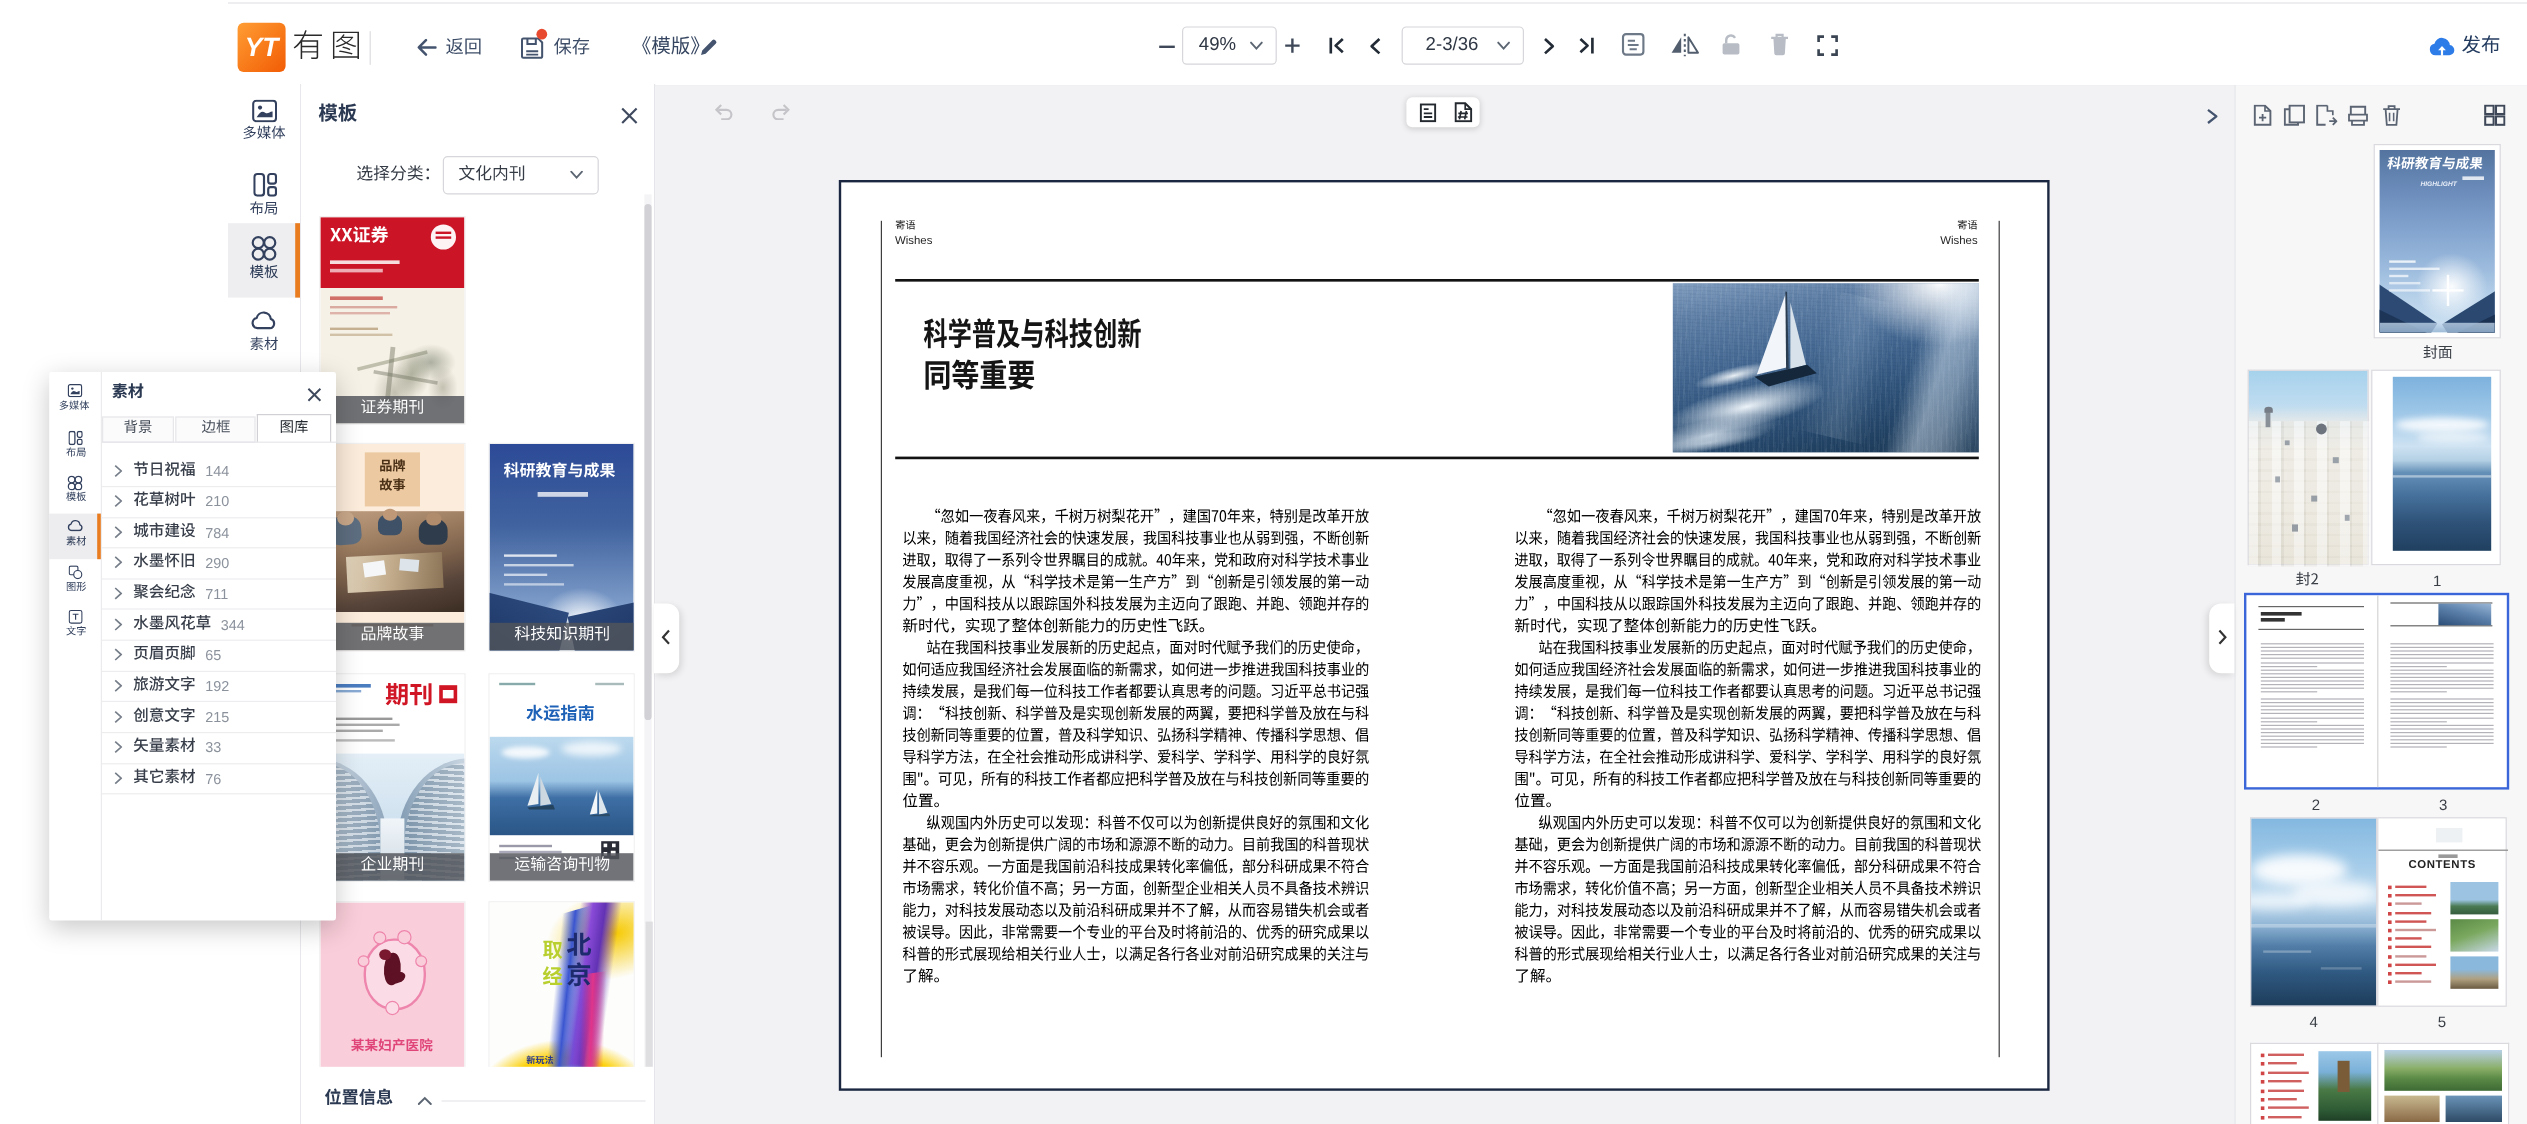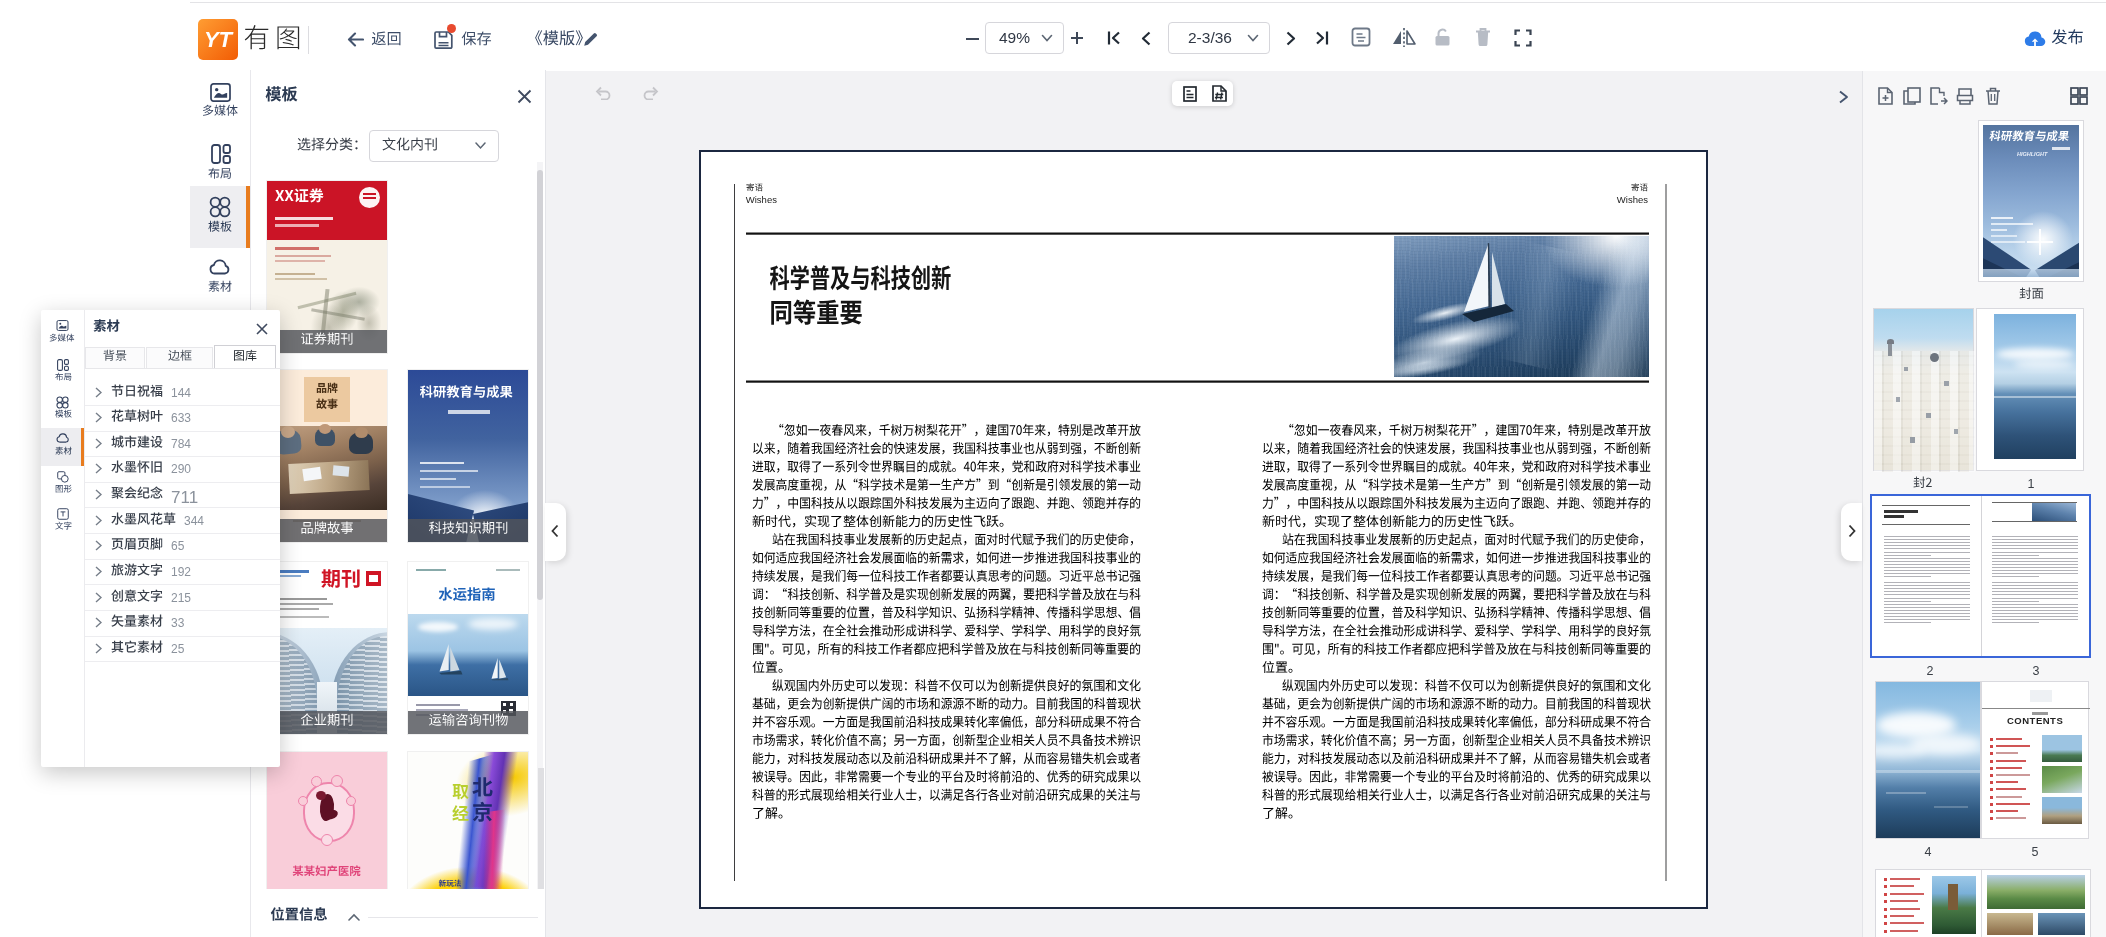--- a/index.html
+++ b/index.html
@@ -1740,21 +1740,21 @@
     <div class="abs" style="left:171.0px;top:385.5px;font-size:12px;color:#8b929c;">144</div>
     <div class="abs" style="left:85px;top:404.84999999999997px;width:195px;height:1px;background:#ededf0;"></div>
     <svg class="abs" style="left:95px;top:412.15px" width="7" height="11" viewBox="0 0 7 11">
       <path d="M1 1l5 4.5L1 10" stroke="#767e89" stroke-width="1.4" fill="none"></path>
     </svg>
     <div style="position:absolute;left:111px;top:410.15px;">
       <svg width="52" height="14" viewBox="0 -104 520 136" style="display:block;overflow:visible">
         <path d="M110-64c-8 7-18 13-30 20v-28h-13v34c-6 3-13 6-20 9c2 2 4 7 5 9l15-6v16c0 15 4 19 19 19c3 0 19 0 22 0c13 0 16-6 18-27c-4 0-9-3-12-5c-1 17-2 20-7 20c-4 0-17 0-20 0c-6 0-7-1-7-6v-23c14-7 28-14 39-22zM39-73c-8 15-20 30-33 39c3 2 8 6 10 9c4-3 8-7 11-11v47h13v-62c4-6 8-12 11-19zM80-110v12h-30v-12h-12v12h-30v12h30v11h12v-11h30v11h13v-11h29v-12h-29v-12zM163-50h63v9h-63zM163-69h63v9h-63zM151-79v48h37v10h-51v12h51v20h13v-20h52v-12h-52v-10h38v-48zM138-101v11h28v9h12v-9h33v9h12v-9h30v-11h-30v-9h-12v9h-33v-9h-12v9zM341-56c5 9 11 21 13 29l10-5c-3-7-9-19-14-28zM303-67c5 8 10 17 15 26c-4 16-11 29-19 37c3 2 7 6 8 9c8-9 14-20 19-33c3 6 6 12 8 17l9-7c-3-7-8-15-13-24c4-15 7-32 9-50l-7-2h-2h-24v11h21c-1 10-3 19-5 28l-11-18zM364-109v27h-24v11h24v67c0 2 0 3-2 3c-2 0-9 0-15 0c1 3 3 8 3 11c10 0 16 0 20-2c4-2 6-5 6-12v-67h9v-11h-9v-27zM280-110v27h-14v11h14c-3 17-10 37-17 49c2 2 5 7 6 10c4-6 8-15 11-25v49h11v-62c3 7 6 14 7 19l7-10c-2-4-11-21-14-26v-4h11v-11h-11v-27zM399-96v84h12v-10h29v-32h30v65h13v-65h33v-12h-33v-41h-13v41h-30v-30zM411-85h17v51h-17z" fill="#383f4a"></path>
       </svg>
     </div>
-    <div class="abs" style="left:171.0px;top:411.15px;font-size:12px;color:#8b929c;">633</div>
+    <div class="abs" style="left:171.0px;top:411.15px;font-size:12px;color:#8b929c;">210</div>
     <div class="abs" style="left:85px;top:430.49999999999994px;width:195px;height:1px;background:#ededf0;"></div>
     <svg class="abs" style="left:95px;top:437.79999999999995px" width="7" height="11" viewBox="0 0 7 11">
       <path d="M1 1l5 4.5L1 10" stroke="#767e89" stroke-width="1.4" fill="none"></path>
     </svg>
     <div style="position:absolute;left:111px;top:435.79999999999995px;">
       <svg width="52" height="14" viewBox="0 -104 520 136" style="display:block;overflow:visible">
         <path d="M112-66c-3 11-6 21-10 30c-2-12-3-27-4-43h26v-12h-9l7-4c-3-4-9-10-14-15l-9 6c5 4 10 9 13 13h-14c0-6 0-12 0-19h-12v19h-39v42c0 9-1 19-3 28l-2-10l-11 4v-40h11v-11h-11v-30h-12v30h-13v11h13v44c-5 2-10 4-14 5l4 12c10-4 23-9 35-14c-2 8-5 17-11 24c2 1 7 5 9 7c14-16 16-41 16-60v-4h14c0 22-1 29-2 31c-1 1-2 2-3 2c-2 0-6 0-9-1c1 3 2 7 2 10c5 1 9 0 12 0c3 0 5-1 7-4c2-3 3-14 3-44c0-1 0-4 0-4h-24v-16h29c0 22 2 42 6 58c-7 9-15 17-26 23c3 2 7 7 9 9c8-5 15-12 20-19c4 11 10 17 17 17c9 0 12-5 14-25c-3-1-7-4-9-7c0 15-2 21-4 21c-4 0-7-6-9-17c8-13 14-28 18-45zM183-107c2 5 5 11 7 16h-54v12h52v16h-40v59h12v-47h28v62h13v-62h29v33c0 2 0 2-2 2c-3 1-10 1-18 0c2 4 3 9 4 12c11 0 18 0 23-2c5-2 6-5 6-12v-45h-42v-16h53v-12h-49c-2-5-7-14-10-20zM311-99v9h23v8h-31v10h31v8h-24v10h24v8h-25v9h25v9h-30v10h30v11h12v-11h36v-10h-36v-9h31v-9h-31v-8h29v-18h8v-10h-8v-17h-29v-11h-12v11zM346-72h18v8h-18zM346-82v-8h18v8zM272-49c0-2 4-4 6-5h14c-1 10-4 19-6 27c-3-5-6-11-8-18l-9 3c3 11 7 19 12 26c-5 8-10 14-17 19c3 1 7 6 9 8c6-5 11-11 16-18c13 12 32 15 55 15h37c1-3 3-9 5-11c-8 0-36 0-42 0c-21 0-38-3-50-14c5-13 8-28 10-47l-7-1h-2h-8c6-10 12-22 18-34l-8-5l-4 2h-25v11h21c-5 11-11 21-13 24c-3 4-6 7-9 8c2 3 4 7 5 10zM405-100c7 6 16 15 20 21l8-9c-4-6-13-14-20-20zM395-69v12h17v43c0 6-4 10-6 12c2 3 5 8 6 11c2-3 6-6 30-25c-2-2-4-7-5-10l-13 10v-53zM453-105v14c0 9-3 19-20 27c3 2 7 7 8 9c19-9 23-23 23-36v-3h21v18c0 11 2 16 13 16c1 0 7 0 9 0c2 0 5 0 7-1c0-3-1-7-1-11c-2 1-4 1-6 1c-2 0-7 0-8 0c-2 0-3-1-3-5v-29zM492-41c-4 9-10 16-18 23c-8-7-14-14-18-23zM440-53v12h8l-4 1c5 11 12 20 20 28c-9 6-20 10-31 12c2 3 4 8 5 11c13-3 25-8 36-15c10 7 21 12 34 15c2-3 5-8 8-11c-12-2-23-6-32-12c11-9 19-22 24-38l-8-3h-2z" fill="#383f4a"></path>
       </svg>
     </div>
     <div class="abs" style="left:171.0px;top:436.79999999999995px;font-size:12px;color:#8b929c;">784</div>
@@ -1770,21 +1770,21 @@
     <div class="abs" style="left:171.0px;top:462.44999999999993px;font-size:12px;color:#8b929c;">290</div>
     <div class="abs" style="left:85px;top:481.7999999999999px;width:195px;height:1px;background:#ededf0;"></div>
     <svg class="abs" style="left:95px;top:489.0999999999999px" width="7" height="11" viewBox="0 0 7 11">
       <path d="M1 1l5 4.5L1 10" stroke="#767e89" stroke-width="1.4" fill="none"></path>
     </svg>
     <div style="position:absolute;left:111px;top:487.0999999999999px;">
       <svg width="52" height="14" viewBox="0 -104 520 136" style="display:block;overflow:visible">
         <path d="M103-51c-22 4-60 6-90 7c2 2 5 7 6 10c12-1 26-1 40-3v24l-8-4c-11 6-30 12-47 15c3 2 8 7 10 9c14-3 32-10 45-16v21h12v-30c13 12 30 20 49 24c1-3 5-8 7-10c-14-2-27-7-37-13c9-3 20-9 29-14l-10-6c-7 4-19 10-28 15c-4-3-7-6-10-10v-6c15-1 29-3 40-6zM49-32c-12 4-29 7-44 10c3 2 7 6 9 8c14-3 32-8 45-13zM50-96v7h-22v-7zM69-80c5 3 12 6 18 10c-5 4-12 8-18 10v-4l-8 1v-33h8v-9h-62v9h10v36l-12 1l1 9l44-4v6h11v-7l8-1h0c1 2 3 4 4 6c8-4 17-8 24-14c7 5 14 9 18 13l8-8c-4-4-11-8-18-13c7-7 12-15 16-26l-8-3l-2 1h-40v10h35c-3 4-6 9-10 13c-7-4-14-7-20-10zM50-82v6h-22v-6zM50-68v6l-22 2v-8zM151 8c5-2 13-2 80-8c3 4 5 8 7 11l11-7c-6-10-18-24-29-34l-11 6c5 4 9 9 14 14l-54 3c9-7 17-17 24-26h56v-12h-108v12h35c-8 11-16 19-20 22c-4 4-7 6-10 7c2 3 4 10 5 12zM195-110c-12 17-35 33-60 43c3 3 7 8 9 11c7-3 14-7 20-11v9h62v-10c7 4 14 8 21 11c2-3 6-8 9-11c-20-7-41-20-54-31l5-6zM169-70c10-6 19-13 26-21c8 7 17 14 28 21zM265-8l2 12c13-3 31-6 48-9l-1-12c-18 4-37 7-49 9zM268-55c2-1 5-1 22-3c-6 7-12 12-14 15c-5 4-8 7-11 8c1 3 3 9 4 12c3-2 8-3 45-9c-1-2-1-7-1-10l-26 3c11-10 22-23 31-36l-11-8c-3 5-6 9-9 14l-17 1c9-10 17-24 23-37l-12-5c-6 16-17 32-20 36c-3 4-6 7-8 8c1 3 3 9 4 11zM320-102v12h45v30h-44v50c0 14 5 18 20 18c3 0 22 0 25 0c15 0 18-6 20-28c-4 0-9-3-12-5c-1 18-2 21-8 21c-5 0-20 0-23 0c-8 0-9-1-9-6v-38h31v7h13v-61zM442-79c7 4 14 10 18 14l8-8c-4-4-12-9-19-13zM424-34v26c0 12 4 16 21 16c3 0 24 0 27 0c13 0 17-5 19-22c-4-1-9-3-12-5c0 14-1 16-8 16c-5 0-22 0-25 0c-8 0-10-1-10-5v-26zM436-40c9 8 19 18 23 25l10-7c-5-7-15-17-24-24zM486-30c7 10 15 24 18 33l11-5c-3-9-11-23-19-33zM407-33c-2 11-7 24-13 32l11 6c6-9 10-23 13-34zM412-64v10h64c-4 6-10 12-15 16c2 2 6 5 9 7c9-8 19-19 25-29l-8-5l-2 1zM451-112c-12 17-34 30-57 37c2 3 5 9 7 11c19-7 38-18 52-33c15 14 36 26 54 32c2-3 6-8 9-10c-20-6-42-18-56-30l3-3z" fill="#383f4a"></path>
       </svg>
     </div>
-    <div class="abs" style="left:171.0px;top:488.0999999999999px;font-size:17px;color:#8b929c;">711</div>
+    <div class="abs" style="left:171.0px;top:488.0999999999999px;font-size:12px;color:#8b929c;">711</div>
     <div class="abs" style="left:85px;top:507.4499999999999px;width:195px;height:1px;background:#ededf0;"></div>
     <svg class="abs" style="left:95px;top:514.7499999999999px" width="7" height="11" viewBox="0 0 7 11">
       <path d="M1 1l5 4.5L1 10" stroke="#767e89" stroke-width="1.4" fill="none"></path>
     </svg>
     <div style="position:absolute;left:111px;top:512.7499999999999px;">
       <svg width="66" height="14" viewBox="0 -104 660 136" style="display:block;overflow:visible">
         <path d="M8-77v12h30c-6 25-18 44-34 54c3 2 8 7 10 10c18-14 33-39 39-73l-8-3h-2zM105-86c-6 9-16 19-24 27c-4-6-7-13-9-19v-32h-13v105c0 2-1 3-3 3c-2 0-9 0-17 0c2 3 4 9 5 13c10 0 17 0 22-3c4-2 6-6 6-13v-48c11 22 27 41 46 51c2-4 6-9 9-11c-16-8-30-21-40-36c9-8 21-19 30-29zM168-92c2 4 5 9 6 13l8-3c-1-3-4-8-7-12zM213-95c-1 4-4 10-7 14l7 2c3-3 6-8 9-13zM162-96h27v18h-27zM201-96h27v18h-27zM200-37c2 4 5 9 7 13l10-4c-1-3-4-8-7-12h24l-8 4c6 4 12 11 15 15l10-4c-3-4-9-10-15-15h17v-9h-52v-6h41v-9h-41v-6h39v-34h-90v34h39v6h-40v9h40v6h-52v9h72zM174-37c2 4 3 9 4 13l10-3v6h-36v9h36v9h-51v10h117v-10h-53v-9h39v-9h-39v-7h-13v1c0-4-2-8-4-12zM154-40c-4 7-9 12-16 15l8 6c8-4 14-11 17-18zM280-104v37c0 21-1 50-15 70c2 1 8 6 10 8c15-21 18-55 18-78v-25h64c0 67 0 102 19 102c7 0 10-7 11-24c-2-2-6-6-8-9c0 11-1 20-3 20c-8 0-7-38-7-101zM338-84c-3 10-7 19-12 28c-7-8-13-16-19-23l-10 5c7 9 15 19 22 30c-8 12-18 23-28 31c3 2 7 6 9 9c10-7 19-18 27-30c7 10 13 20 17 28l11-7c-5-9-13-21-22-33c6-11 12-23 16-35zM500-64c-8 7-18 13-30 20v-28h-13v34c-6 3-13 6-20 9c2 2 4 7 5 9l15-6v16c0 15 4 19 19 19c3 0 19 0 22 0c13 0 16-6 18-27c-4 0-9-3-12-5c-1 17-2 20-7 20c-4 0-17 0-20 0c-6 0-7-1-7-6v-23c14-7 28-14 39-22zM429-73c-8 15-20 30-33 39c3 2 8 6 10 9c4-3 8-7 11-11v47h13v-62c4-6 8-12 11-19zM470-110v12h-30v-12h-12v12h-30v12h30v11h12v-11h30v11h13v-11h29v-12h-29v-12zM553-50h63v9h-63zM553-69h63v9h-63zM541-79v48h37v10h-51v12h51v20h13v-20h52v-12h-52v-10h38v-48zM528-101v11h28v9h12v-9h33v9h12v-9h30v-11h-30v-9h-12v9h-33v-9h-12v9z" fill="#383f4a"></path>
       </svg>
     </div>
     <div class="abs" style="left:184.0px;top:513.7499999999999px;font-size:12px;color:#8b929c;">344</div>
@@ -1830,14 +1830,14 @@
     <div class="abs" style="left:171.0px;top:616.3499999999998px;font-size:12px;color:#8b929c;">33</div>
     <div class="abs" style="left:85px;top:635.6999999999998px;width:195px;height:1px;background:#ededf0;"></div>
     <svg class="abs" style="left:95px;top:642.9999999999998px" width="7" height="11" viewBox="0 0 7 11">
       <path d="M1 1l5 4.5L1 10" stroke="#767e89" stroke-width="1.4" fill="none"></path>
     </svg>
     <div style="position:absolute;left:111px;top:640.9999999999998px;">
       <svg width="52" height="14" viewBox="0 -104 520 136" style="display:block;overflow:visible">
         <path d="M73-7c15 5 30 12 39 17l12-8c-10-5-27-12-42-17zM46-16c-9 6-27 14-41 17c3 3 7 7 8 10c14-5 32-12 44-19zM87-109v13h-45v-13h-12v13h-19v12h19v56h-23v11h116v-11h-23v-56h20v-12h-20v-13zM42-28v-13h45v13zM42-84h45v11h-45zM42-63h45v12h-45zM158-69v57c0 16 6 20 26 20c5 0 34 0 39 0c18 0 22-6 25-27c-4-1-10-3-13-5c-1 17-3 20-13 20c-7 0-32 0-37 0c-12 0-14-1-14-8v-18c22-5 46-13 63-21l-10-9c-13 7-33 13-53 19v-28zM184-107c3 4 6 10 7 14h-50v29h12v-17h83v17h13v-29h-44c-2-4-5-12-9-18zM342-10c11 5 25 14 31 19l10-7c-7-6-21-14-32-19zM297-17c-8 7-20 14-32 18c3 2 7 6 9 8c12-5 25-13 34-21zM284-38c3-1 7-1 31-2c-11 4-20 7-24 9c-9 2-14 4-19 4c1 3 3 9 3 11c4-2 9-2 46-4v17c0 2 0 2-2 2c-2 1-10 0-17 0c1 3 3 8 4 12c10 0 16 0 21-2c5-2 6-5 6-11v-19l31-2c4 3 6 6 8 8l10-6c-5-6-17-15-25-20l-9 5l7 5l-47 3c18-6 35-13 52-22l-9-8c-5 3-10 6-16 9l-28 1c6-3 13-6 18-9l-3-3h62v-9h-53v-7h40v-9h-40v-7h47v-9h-47v-9h-12v9h-46v9h46v7h-39v9h39v7h-53v9h44c-8 5-16 9-19 10c-4 1-7 2-10 2c1 3 3 8 3 10zM489-110v28h-37v12h33c-9 19-26 40-42 51c3 2 7 7 9 10c13-10 27-27 37-44v48c0 2-1 3-3 3c-3 0-11 0-19 0c2 4 4 9 5 13c11 0 19-1 24-3c4-2 6-5 6-13v-65h13v-12h-13v-28zM418-110v28h-21v11h19c-4 17-14 36-23 47c2 3 5 8 6 12c7-8 14-21 19-35v58h12v-64c5 7 11 15 14 19l7-11c-3-3-16-18-21-22v-4h18v-11h-18v-28z" fill="#383f4a"></path>
       </svg>
     </div>
-    <div class="abs" style="left:171.0px;top:641.9999999999998px;font-size:12px;color:#8b929c;">25</div>
+    <div class="abs" style="left:171.0px;top:641.9999999999998px;font-size:12px;color:#8b929c;">76</div>
     <div class="abs" style="left:85px;top:661.3499999999998px;width:195px;height:1px;background:#ededf0;"></div>
   </div>
 </body></html>

